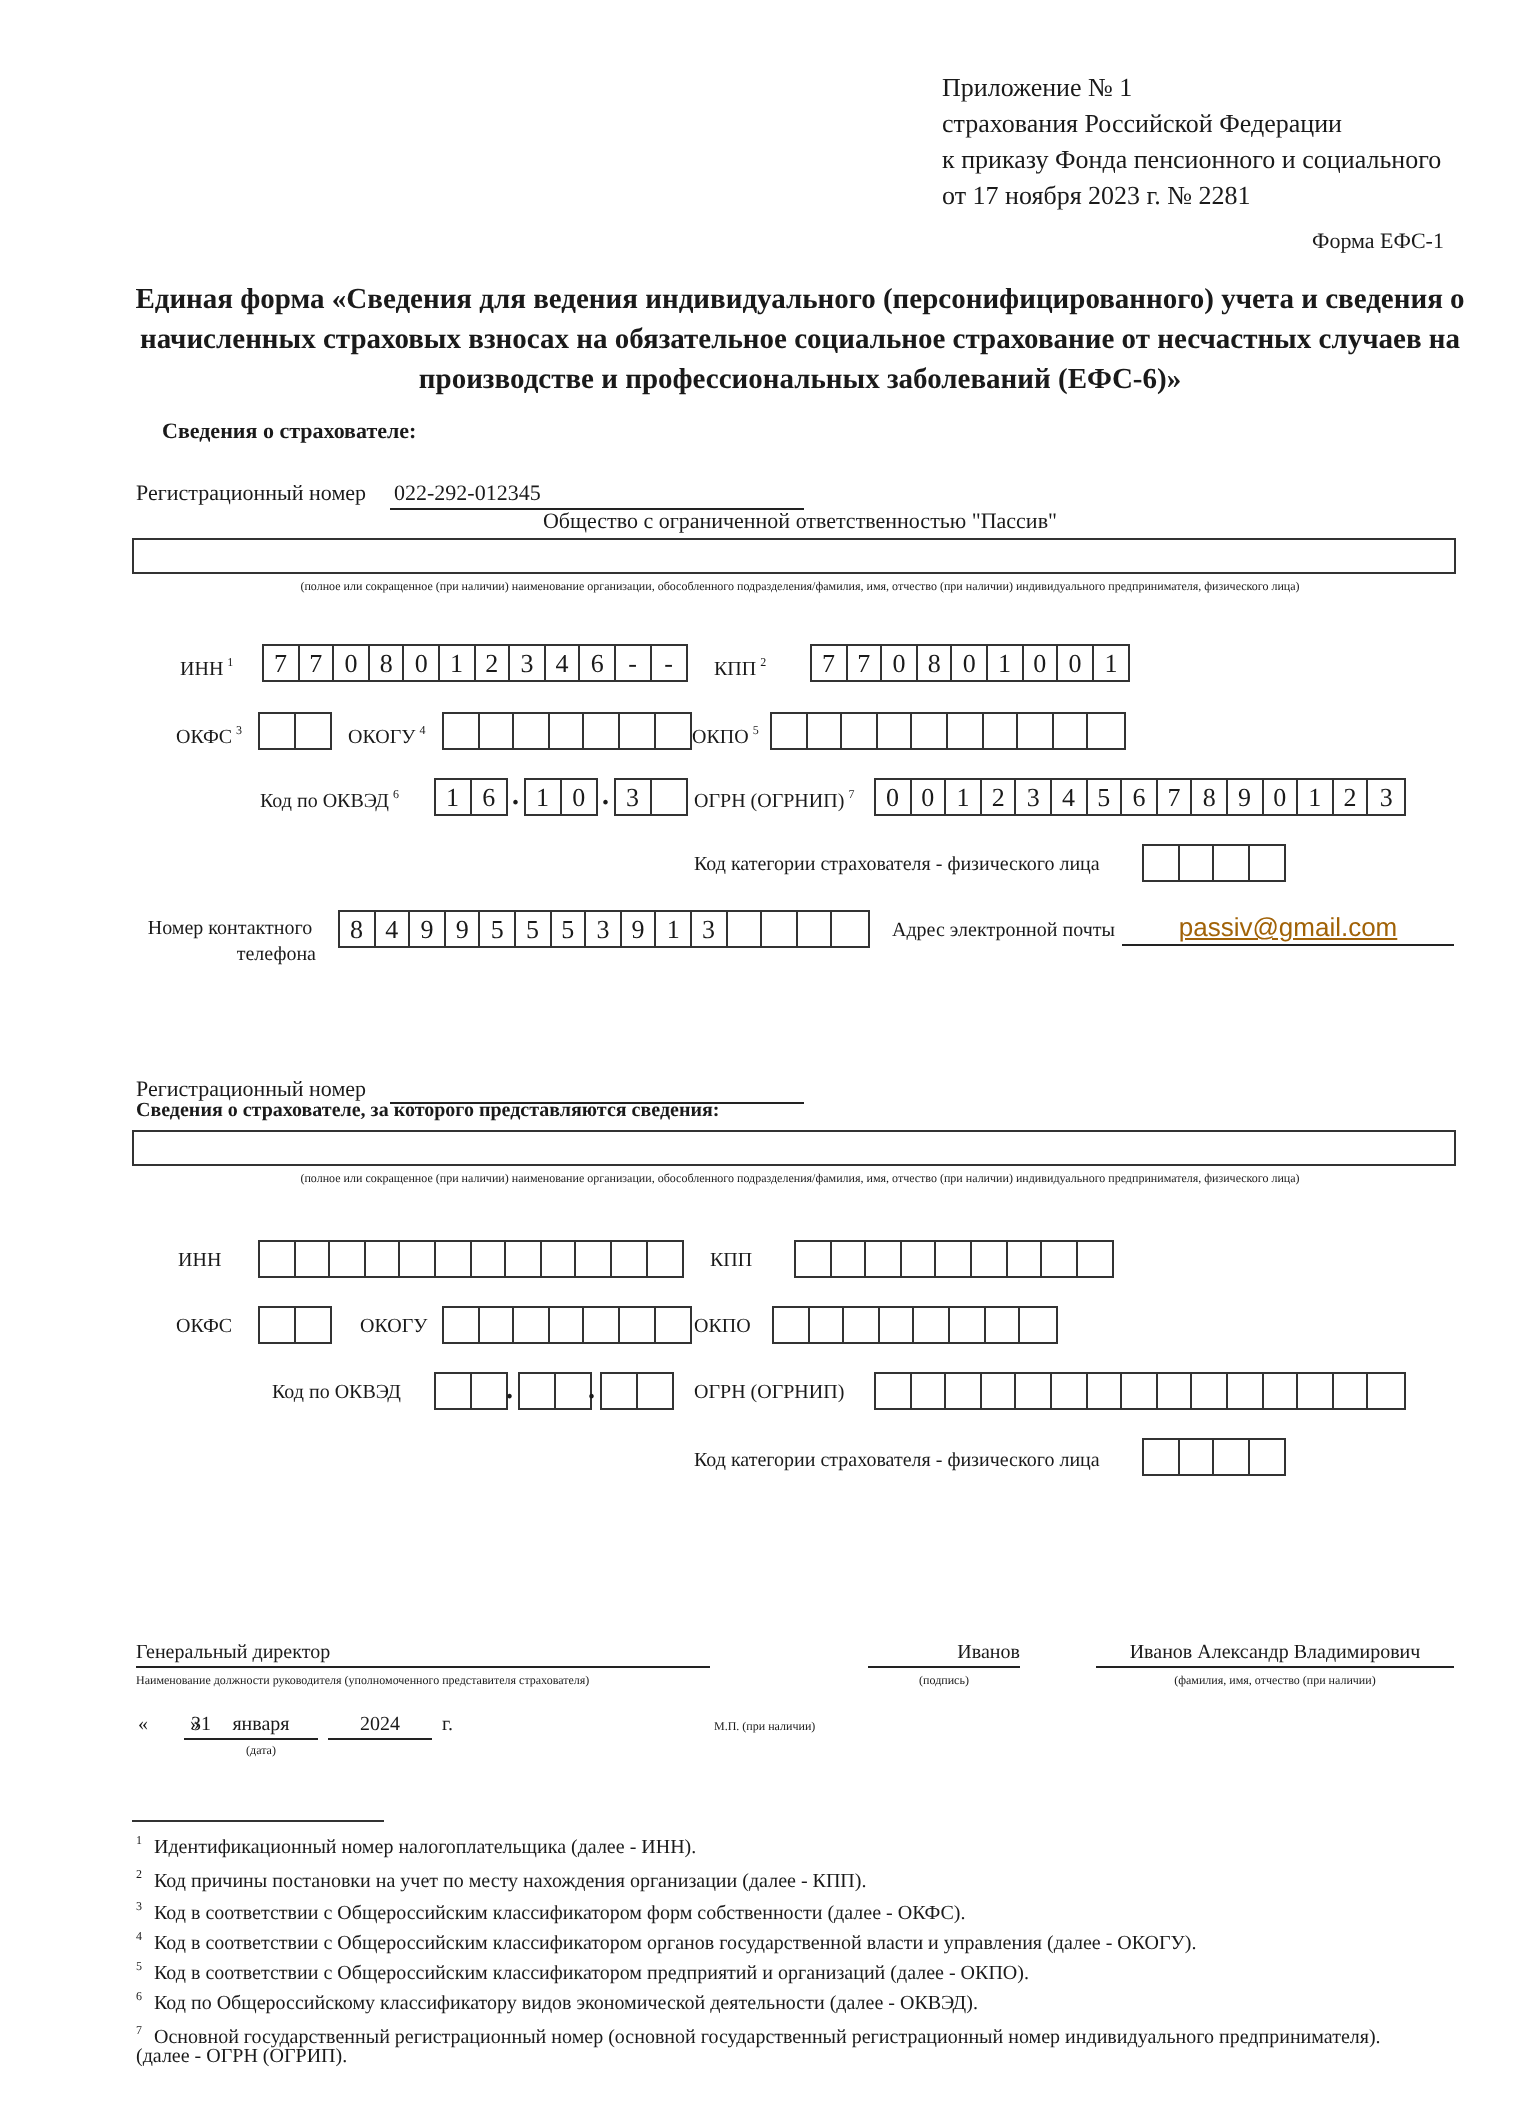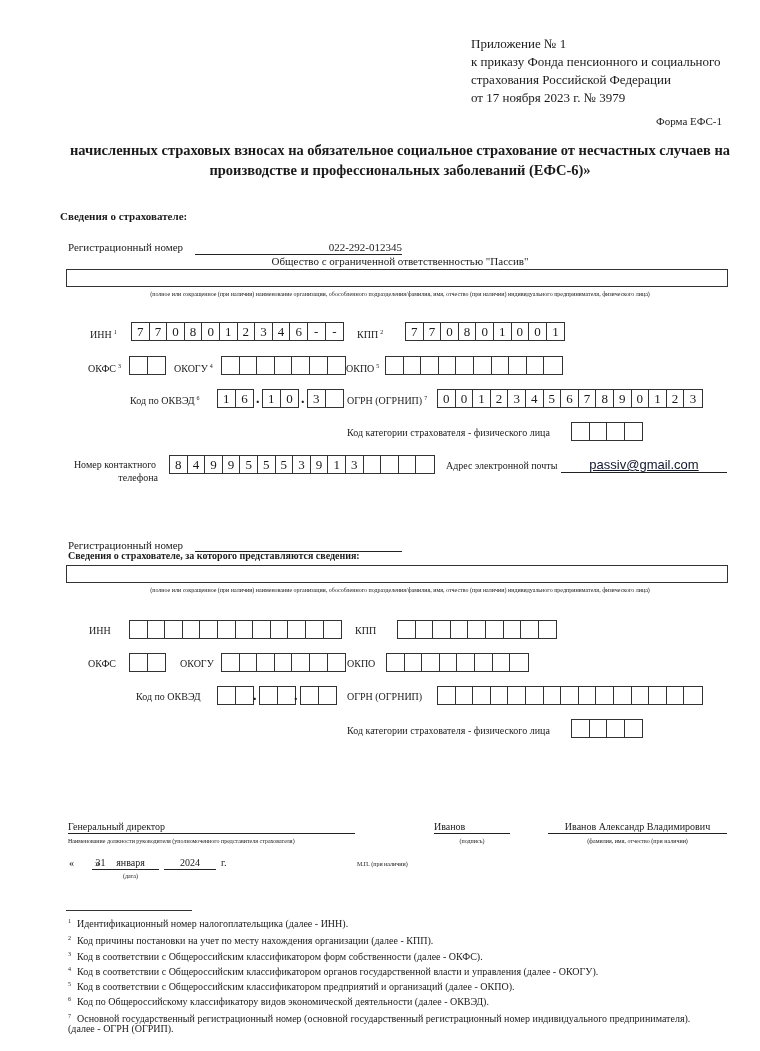--- a/index.html
+++ b/index.html
@@ -1,52 +1,53 @@
 <!DOCTYPE html>
 <html><head>
   <meta charset="utf-8">
   <style>
     * { box-sizing: border-box; margin: 0; padding: 0; }
     html, body { width: 760px; height: 1051px; background: #ffffff; overflow: hidden; }
     body { position: relative; font-family: "Liberation Serif", serif; color: #1a1a1a; }
     .abs { position: absolute; }
     .t13 { font-size: 13px; line-height: 18px; }
-    .t11 { font-size: 11px; line-height: 14px; text-align: right; }
+    .t11 { font-size: 11px; line-height: 14px; }
     .t10 { font-size: 10px; line-height: 13px; }
     .t6 { font-size: 6px; line-height: 8px; white-space: nowrap; }
     .bold { font-weight: bold; }
     .title { font-size: 14.5px; line-height: 20px; font-weight: bold; text-align: center; }
     sup { font-size: 6px; vertical-align: super; margin-left: 2px; }
     .cells { position: absolute; display: flex; height: 19px; border: 1px solid #333; }
     .cells .c { width: 17.6px; height: 100%; border-right: 1px solid #333; font-size: 13px; line-height: 17px; text-align: center; }
     .cells .c:last-child { border-right: none; }
     .uline { position: absolute; border-bottom: 1px solid #222; }
     .namebox { position: absolute; border: 1px solid #333; height: 18px; }
     .dot { position: absolute; font-size: 14px; font-weight: bold; }
-    .email { color: #0f172a; font-family: "Liberation Sans", sans-serif; font-size: 13px; }
+    .email { color: #a16207; font-family: "Liberation Sans", sans-serif; font-size: 13px; }
     .fn { position: absolute; left: 68px; font-size: 10px; line-height: 13px; }
     .fn sup { font-size: 6px; margin-right: 6px; margin-left: 0; }
   </style>
 </head>
 <body>
 
 <div class="abs t13" style="left:471px;top:35px;">
   <div>Приложение № 1</div>
+  <div>страхования Российской Федерации</div>
   <div>к приказу Фонда пенсионного и социального</div>
-  <div>страхования Российской Федерации</div>
-  <div>от 17 ноября 2023 г. № 3979</div>
+  <div>от 17 ноября 2023 г. № 2281</div>
 </div>
 <div class="abs t11" style="left:656px;top:114px;">Форма ЕФС-1</div>
 
 <div class="abs title" style="left:40px;top:140px;width:720px;">
+  <div>Единая форма «Сведения для ведения индивидуального (персонифицированного) учета и сведения о</div>
   <div>начисленных страховых взносах на обязательное социальное страхование от несчастных случаев на</div>
   <div>производстве и профессиональных заболеваний (ЕФС-6)»</div>
 </div>
 
-<div class="abs t11 bold" style="left:60px;top:209px;">Сведения о страхователе:</div>
+<div class="abs t11 bold" style="left:81px;top:209px;">Сведения о страхователе:</div>
 
 <div class="abs t11" style="left:68px;top:240px;">Регистрационный номер</div>
 <div class="uline t11" style="left:195px;top:240px;width:207px;height:15px;"><span style="padding-left:2px;">022-292-012345</span></div>
 
 <div class="abs t11" style="left:60px;top:254px;width:680px;text-align:center;">Общество с ограниченной ответственностью "Пассив"</div>
 <div class="namebox" style="left:66px;top:269px;width:662px;"></div>
 <div class="abs t6" style="left:60px;top:290px;width:680px;text-align:center;">(полное или сокращенное (при наличии) наименование организации, обособленного подразделения/фамилия, имя, отчество (при наличии) индивидуального предпринимателя, физического лица)</div>
 
 <div class="abs t10" style="left:90px;top:326px;"><span>ИНН</span><sup>1</sup></div>
 <div class="cells" style="left:131px;top:322px;">
@@ -283,21 +284,21 @@
 <div class="cells" style="left:571px;top:719px;">
     <div class="c"></div>
     <div class="c"></div>
     <div class="c"></div>
     <div class="c"></div>
   </div>
 
 <div class="uline t10" style="left:68px;top:820px;width:287px;height:14px;"><span>Генеральный директор</span></div>
 <div class="abs t6" style="left:68px;top:837px;">Наименование должности руководителя (уполномоченного представителя страхователя)</div>
 
-<div class="uline t10" style="left:434px;top:820px;width:76px;height:14px;text-align:left;"><span>Иванов</span></div>
+<div class="uline t10" style="left:434px;top:820px;width:76px;height:14px;text-align:right;"><span>Иванов</span></div>
 <div class="abs t6" style="left:434px;top:837px;width:76px;text-align:center;">(подпись)</div>
 
 <div class="uline t10" style="left:548px;top:820px;width:179px;height:14px;text-align:center;"><span>Иванов Александр Владимирович</span></div>
 <div class="abs t6" style="left:548px;top:837px;width:179px;text-align:center;">(фамилия, имя, отчество (при наличии)</div>
 
 <div class="abs t10" style="left:69px;top:856px;">«</div>
 <div class="uline t10" style="left:92px;top:856px;width:17px;height:14px;text-align:center;"><span>31</span></div>
 <div class="abs t10" style="left:95px;top:856px;">»</div>
 <div class="uline t10" style="left:102px;top:856px;width:57px;height:14px;text-align:center;"><span>января</span></div>
 <div class="uline t10" style="left:164px;top:856px;width:52px;height:14px;text-align:center;"><span>2024</span></div>

